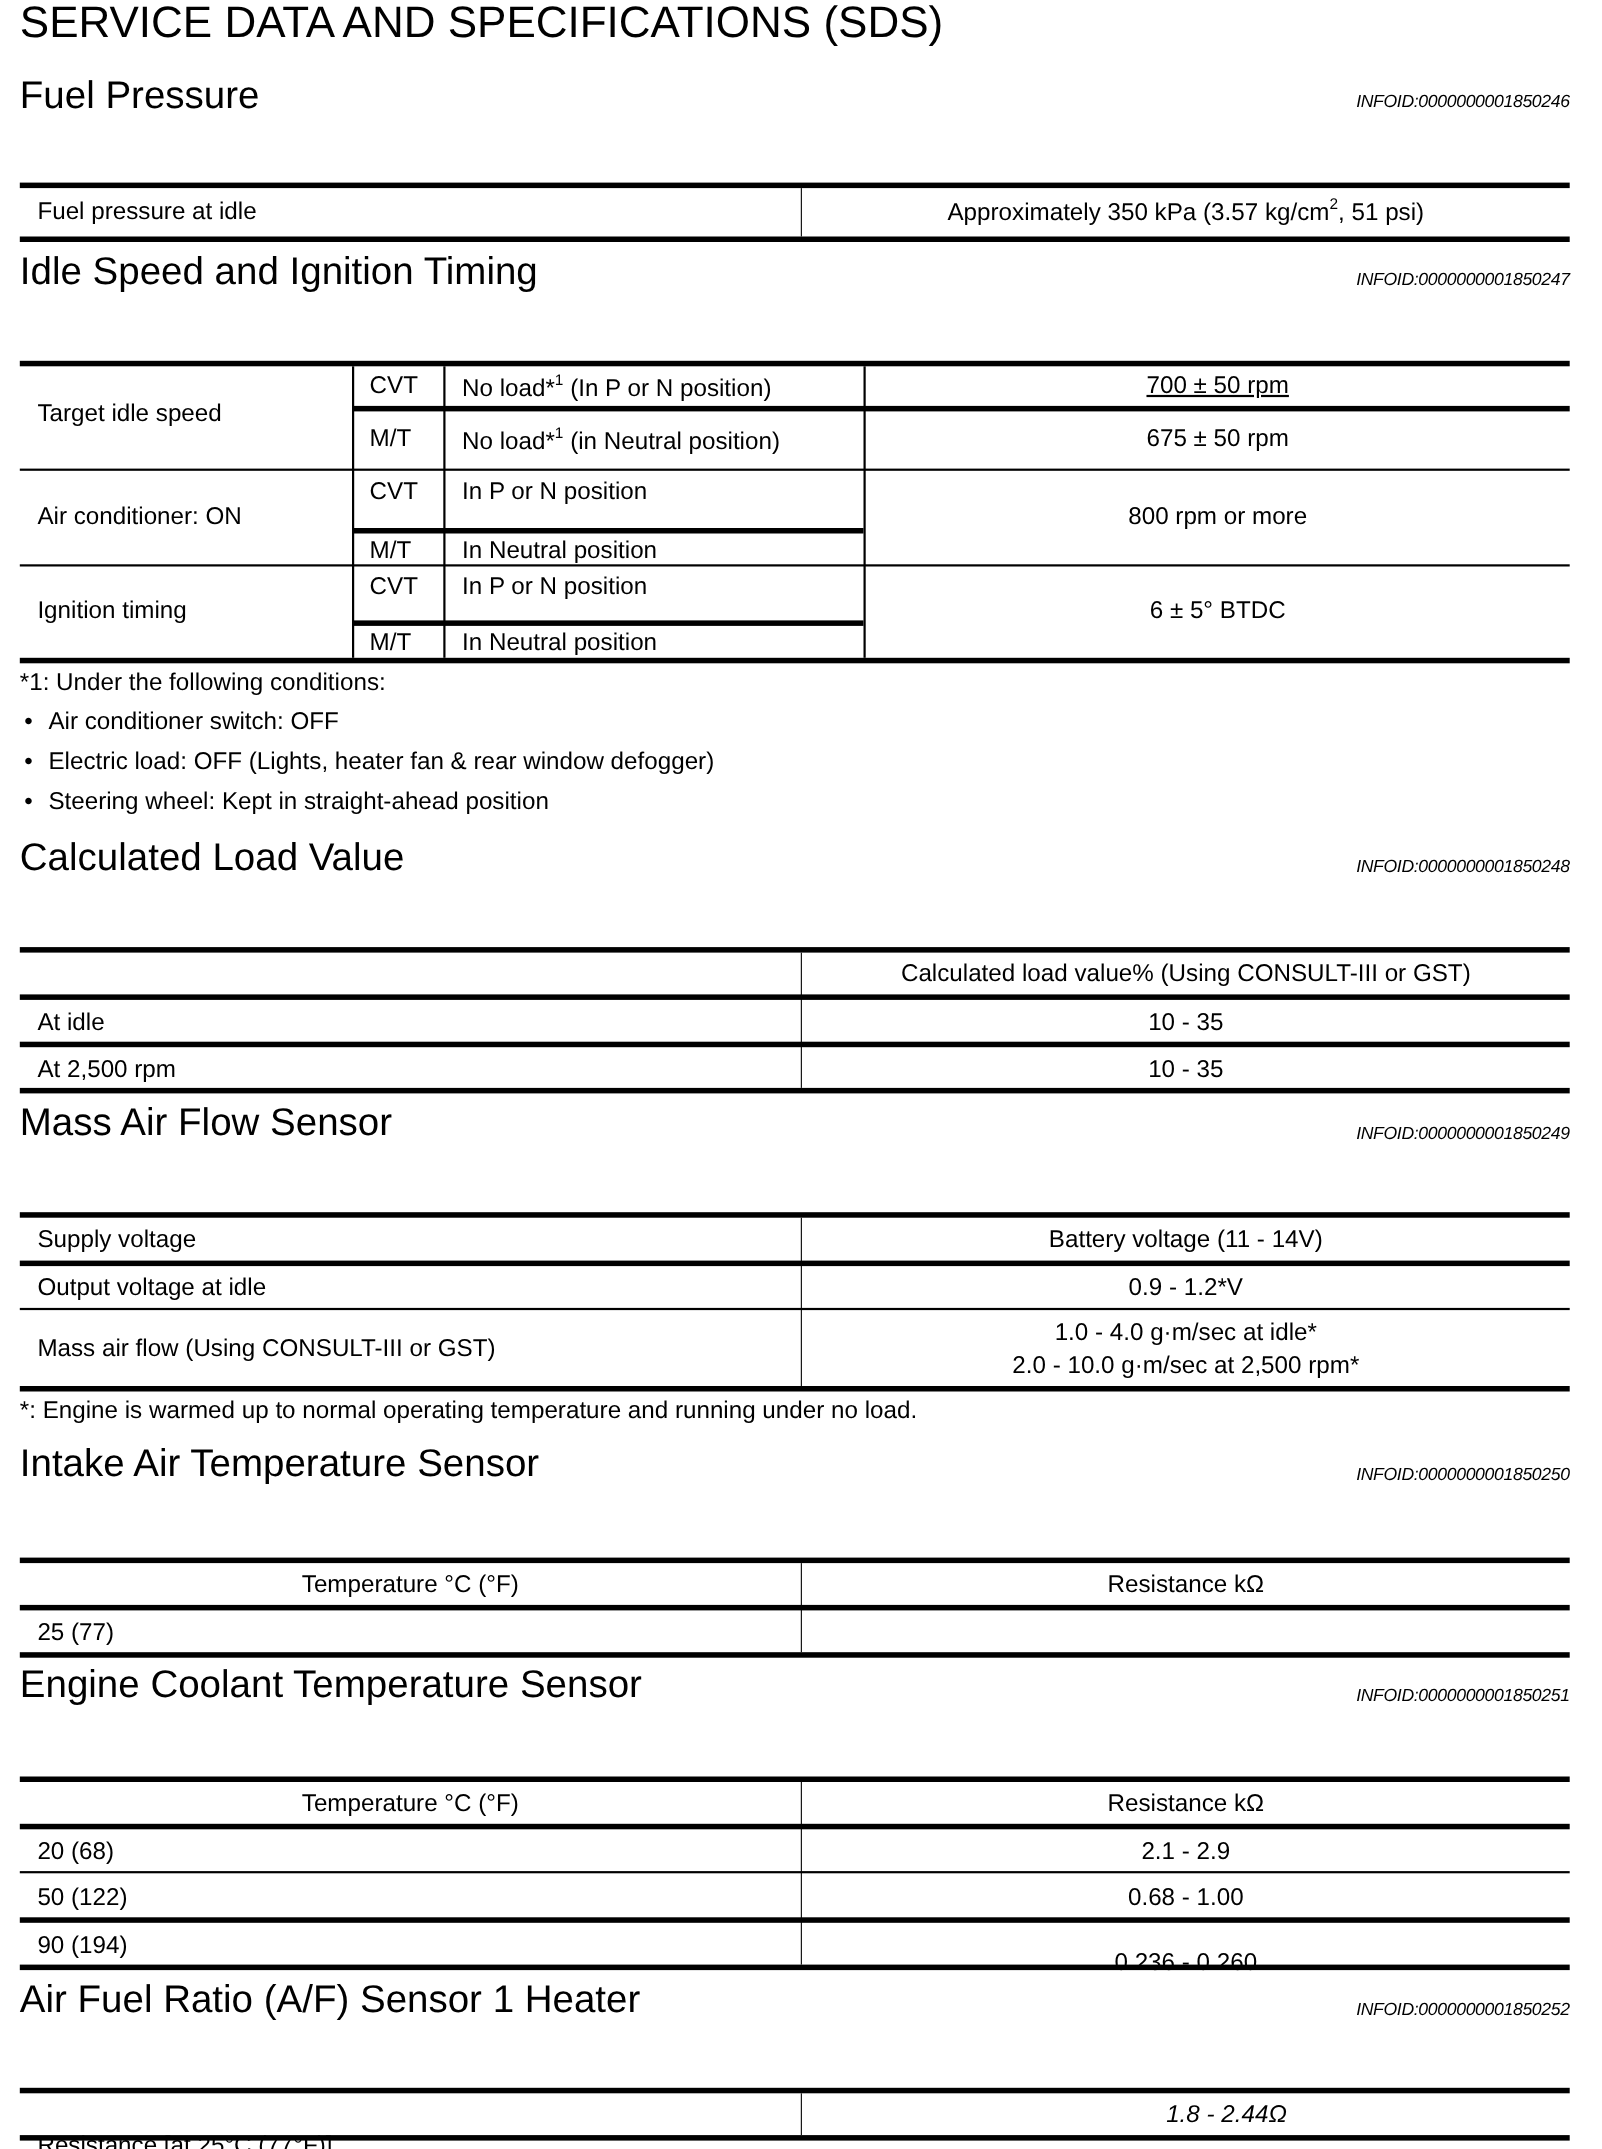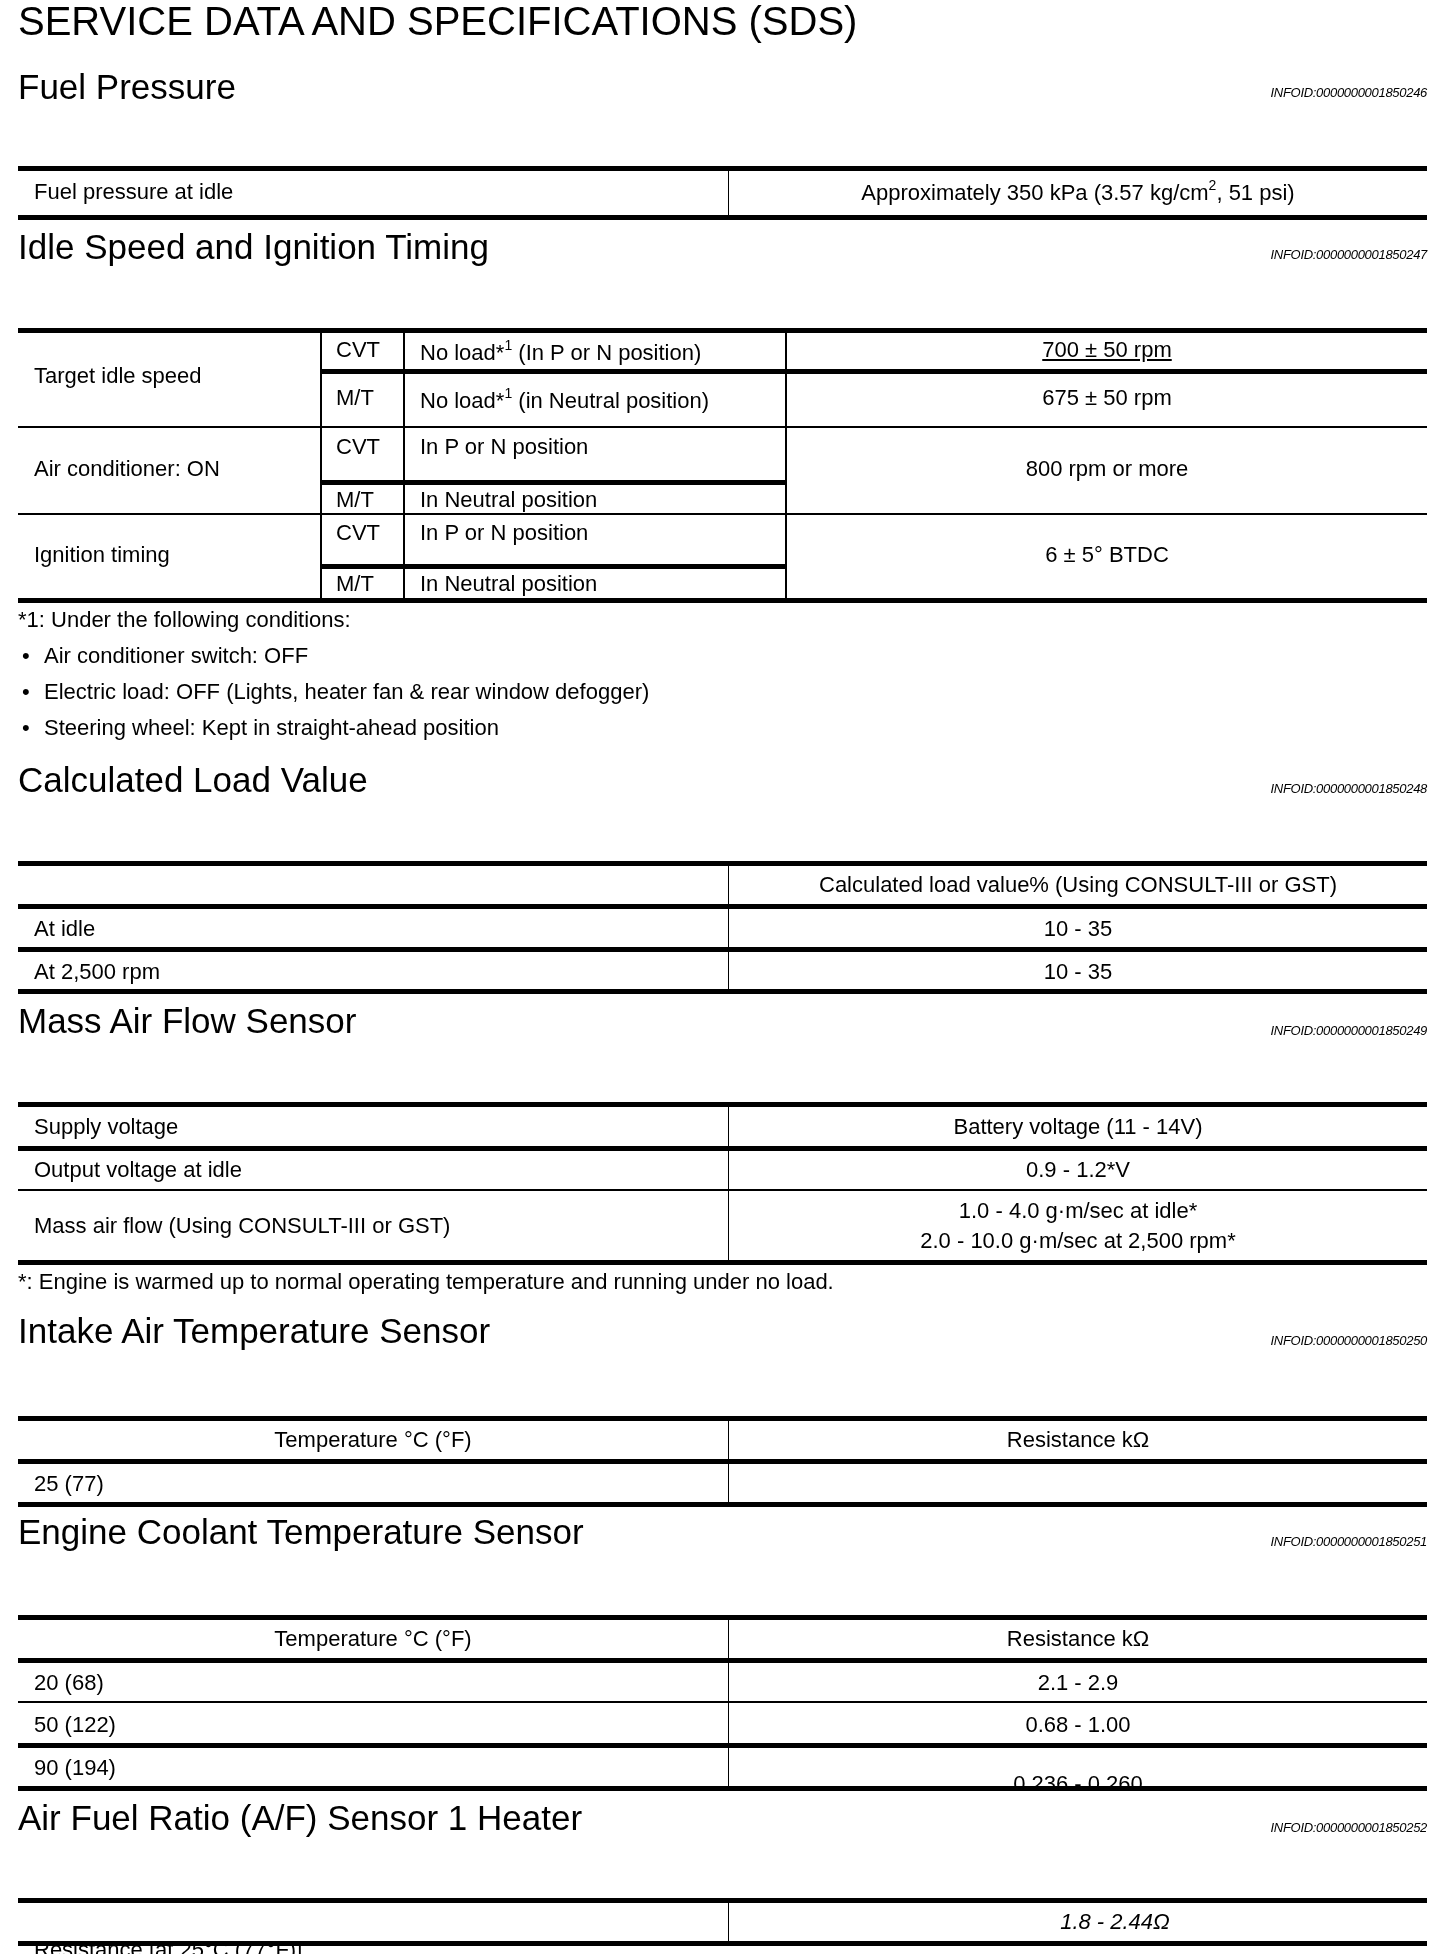--- a/index.html
+++ b/index.html
@@ -1,20 +1,20 @@
 <!DOCTYPE html>
 <html><head>
 <meta charset="utf-8">
 <style>
   html, body { margin:0; padding:0; background:#ffffff; }
   body { width:1456px; height:1954px; position:relative; overflow:hidden; font-family:"Liberation Sans", sans-serif; color:#000; }
   .abs { position:absolute; }
   .title { left:18px; top:-2px; font-size:40px; line-height:46px; white-space:nowrap; }
   .h2 { left:18px; font-size:35px; line-height:40px; white-space:nowrap; }
-  .infoid { right:29px; font-size:13px; font-style:italic; line-height:14px; white-space:nowrap; letter-spacing:-0.3px; }
+  .infoid { right:29px; font-size:16px; font-style:italic; line-height:14px; white-space:nowrap; letter-spacing:-0.3px; }
   .tbl { position:absolute; left:18px; width:1409px; }
   .hline { position:absolute; left:0; width:100%; background:#000; }
   .thick { height:5px; }
   .thin { height:2px; }
   .vline { position:absolute; width:2px; background:#000; }
   .vthin { width:1px; }
   .cell { position:absolute; font-size:22px; line-height:26px; white-space:nowrap; }
   .left { padding-left:16px; }
   .center { text-align:center; }
   sup { font-size:14px; line-height:0; position:relative; top:-2px; }

